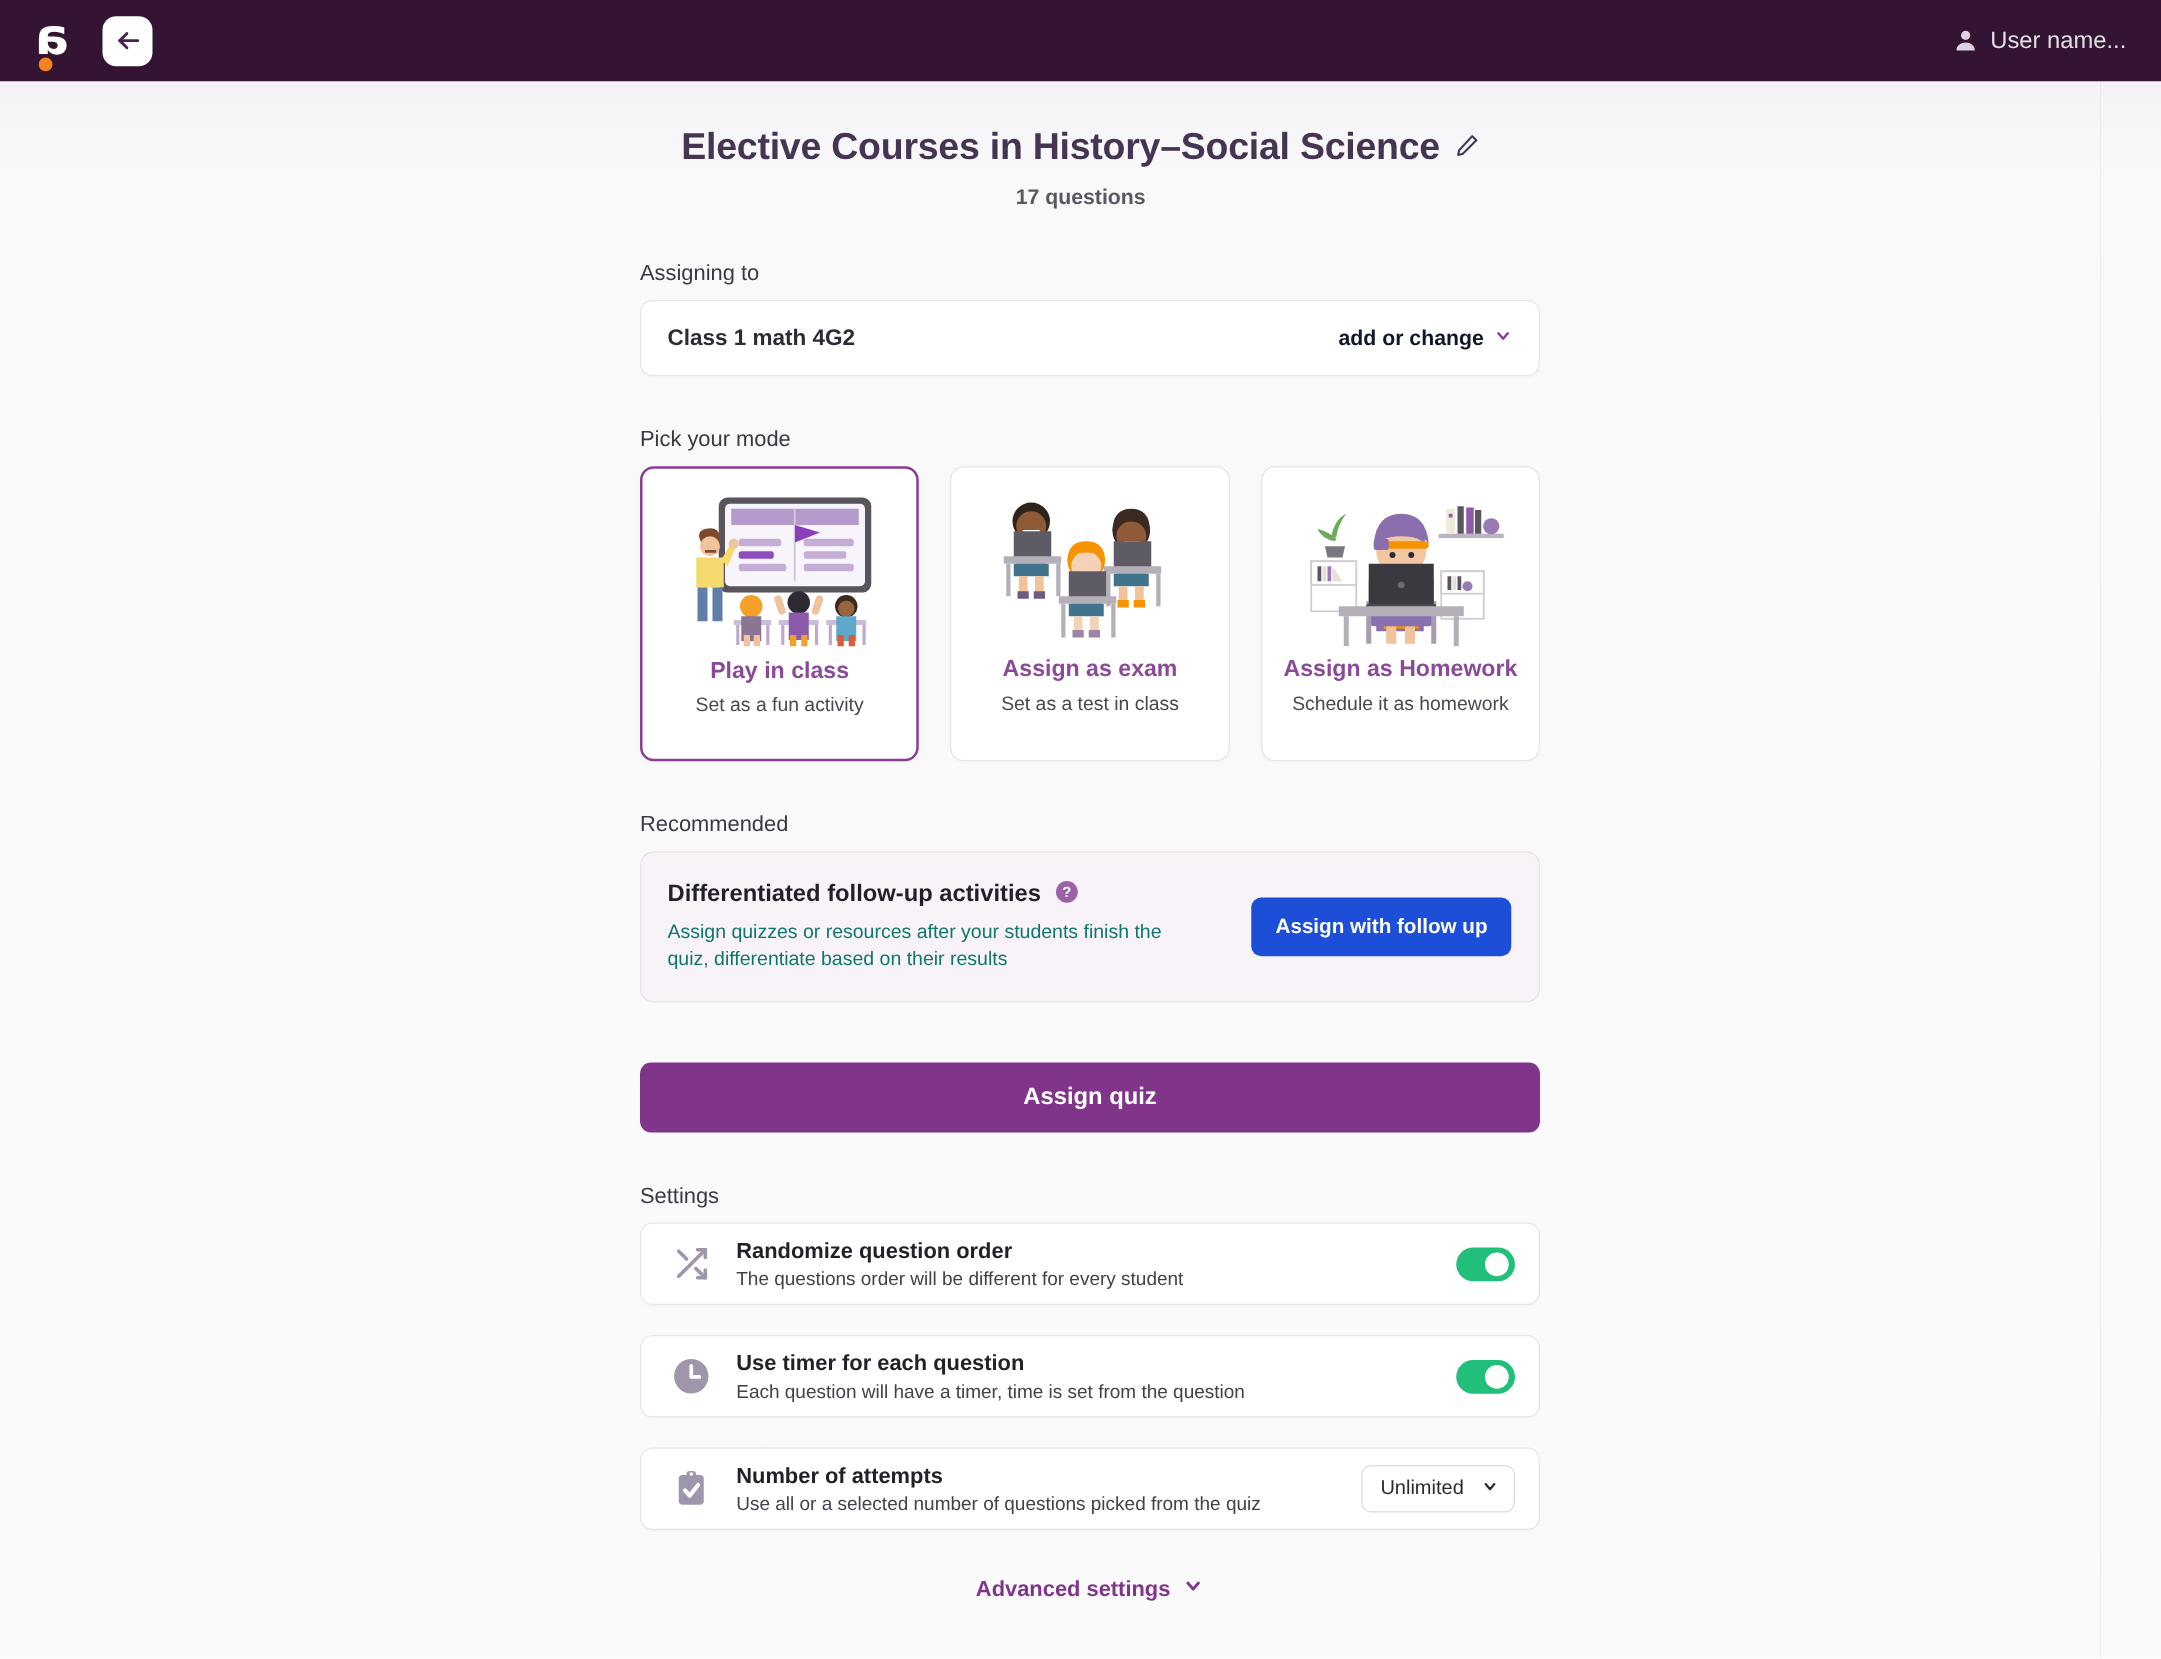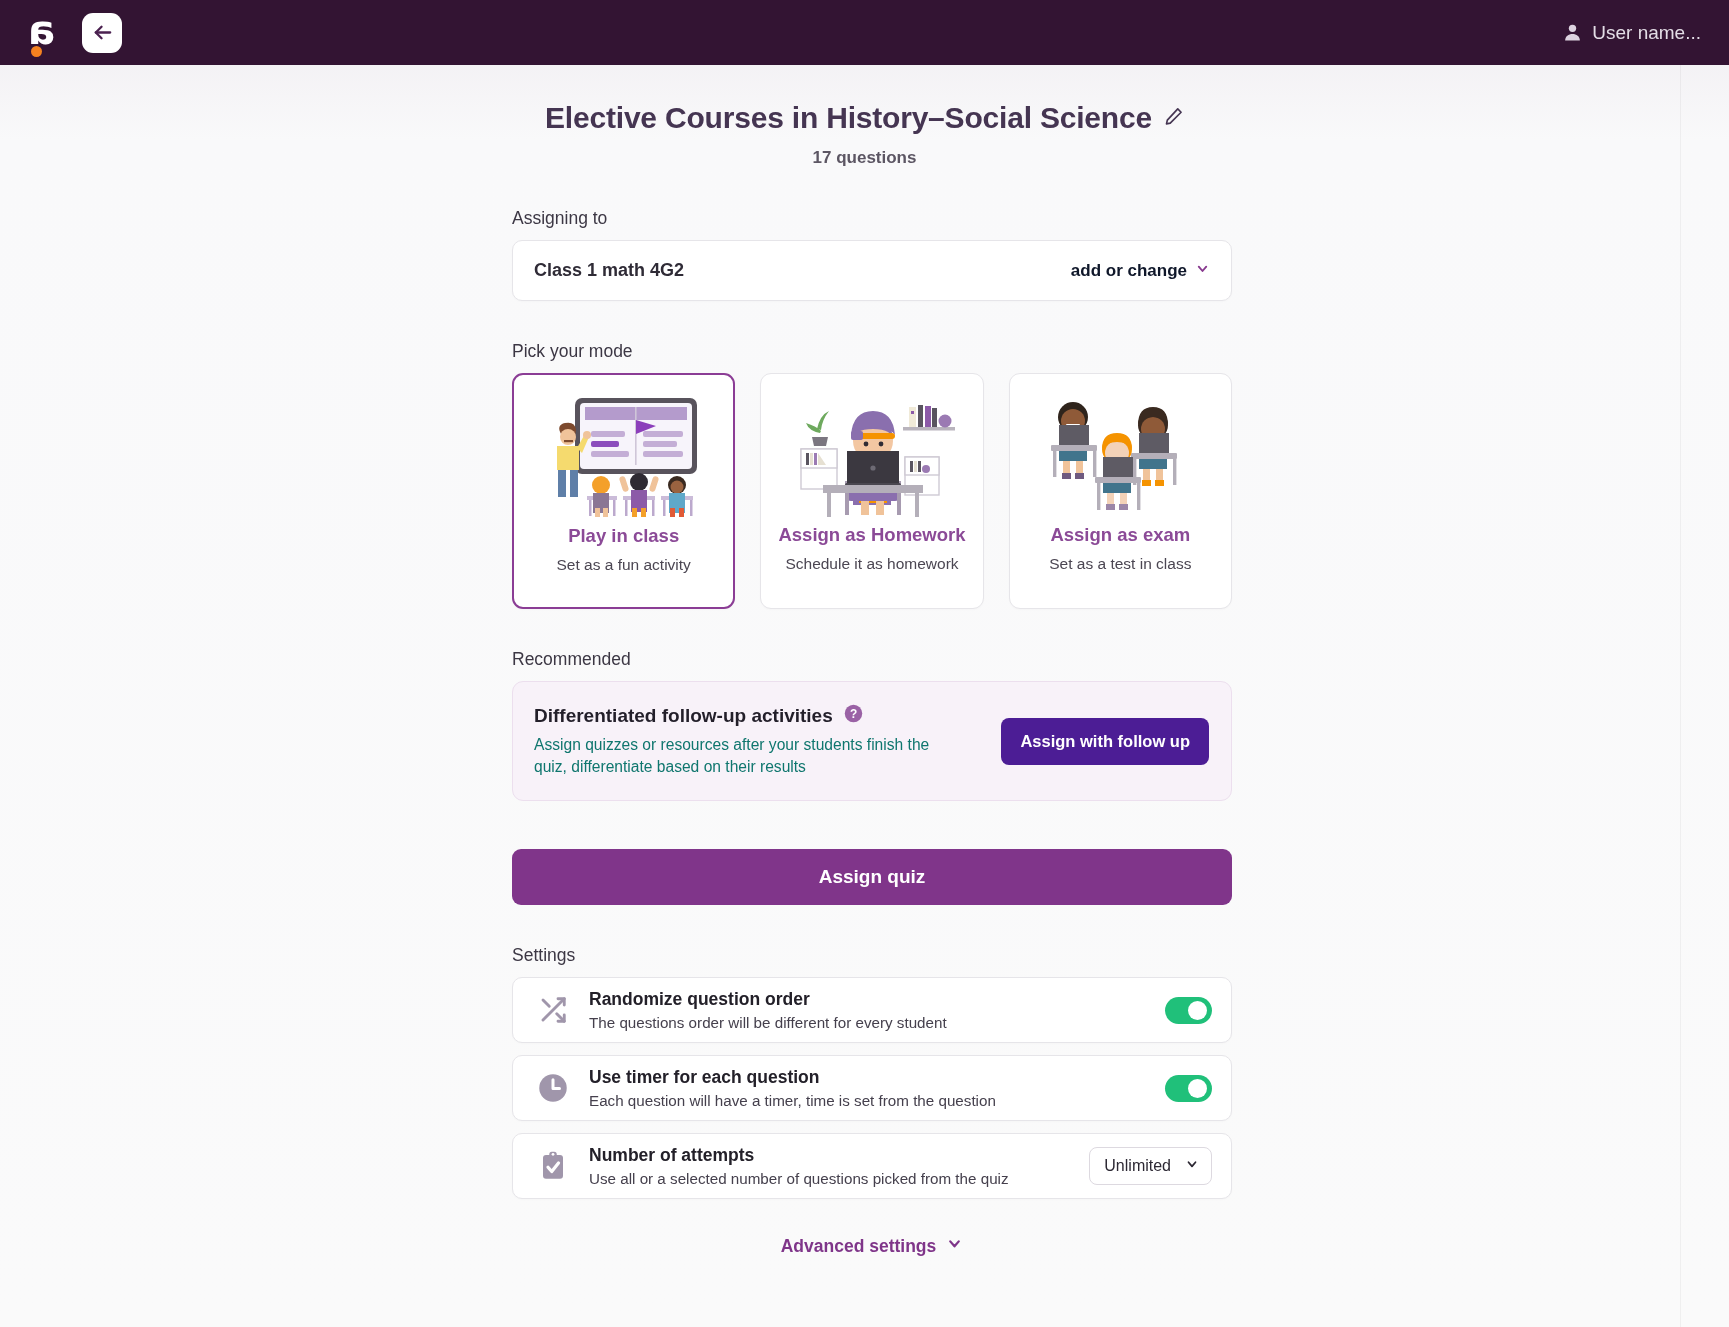--- a/index.html
+++ b/index.html
@@ -134,21 +134,21 @@
   }
   .rec-left { flex: 1; }
   .rec-title-row { display: flex; align-items: center; gap: 11px; }
   .rec-title { font-size: 19px; font-weight: bold; color: #231f2a; }
   .help-ic { cursor: pointer; display:block; }
   .rec-desc {
     font-size: 15.6px; color: #0f766e; line-height: 1.42; margin-top: 7px;
     max-width: 432px;
   }
   .btn-follow {
-    background: #4c1d95; color: #ffffff;
+    background: #1d4ed8; color: #ffffff;
     border: none; border-radius: 8px;
     font-size: 16.5px; font-weight: bold;
     padding: 14px 19px; cursor: pointer;
     font-family: "Liberation Sans", sans-serif;
     white-space: nowrap;
   }
 
   .btn-assign {
     display: block; width: 100%;
     margin-top: 48px;
@@ -161,21 +161,21 @@
   }
 
   
   .set-row {
     background: #ffffff;
     border: 1px solid #e6e5e9;
     border-radius: 10px;
     height: 66px;
     display: flex; align-items: center;
     padding: 0 19px 0 20px;
-    margin-bottom: 12px;
+    margin-bottom: 24px;
     box-shadow: 0 1px 2px rgba(0,0,0,0.02);
     justify-content: flex-end;
   }
   .set-ic { width: 40px; display:flex; align-items:center; justify-content:center; }
   .set-txt { flex: 1; padding-left: 16px; }
   .set-title { font-size: 17.5px; font-weight: bold; color: #232029; }
   .set-desc { font-size: 15.2px; color: #45404d; margin-top: 4px; }
 
   .toggle {
     width: 47px; height: 27px; border-radius: 14px;
@@ -326,80 +326,20 @@
             </svg>
           </div>
           <div class="mode-title">Play in class</div>
           <div class="mode-sub">Set as a fun activity</div>
         </div>
 
         <div class="mode-card">
           <div class="mode-art">
             <svg width="170" height="128" viewBox="0 0 170 128">
 
-              <rect x="116" y="38" width="52" height="3.5" fill="#b9b4bd"></rect>
-              <rect x="122" y="18" width="7" height="20" fill="#f0ead8"></rect>
-              <rect x="124" y="22" width="3" height="3" fill="#8c5aa8"></rect>
-              <rect x="131" y="16" width="5" height="22" fill="#5a5560"></rect>
-              <rect x="138" y="17" width="6" height="21" fill="#8c5aa8"></rect>
-              <rect x="145" y="19" width="5" height="19" fill="#5a5560"></rect>
-              <circle cx="158" cy="32" r="6.5" fill="#9b7ab3"></circle>
-
-              <rect x="14" y="60" width="36" height="40" fill="#ffffff" stroke="#cfcad4" stroke-width="1.4"></rect>
-              <rect x="14" y="60" width="36" height="19" fill="#ffffff" stroke="#cfcad4" stroke-width="1.4"></rect>
-              <rect x="19" y="64" width="3" height="12" fill="#5a5560"></rect>
-              <rect x="23" y="64" width="3" height="12" fill="#e6e0d2"></rect>
-              <rect x="27" y="64" width="3" height="12" fill="#9b7ab3"></rect>
-              <path d="M31 64 l8 12 h-8z" fill="#e6e0d2"></path>
-              <path d="M30 40 q3 -14 12 -18 q-7 9 -8 19z" fill="#6ea95e"></path>
-              <path d="M33 44 q-11 -2 -14 -10 q10 3 15 8z" fill="#6ea95e"></path>
-              <path d="M25 48 h16 l-2 9 h-12z" fill="#7b7680"></path>
-
-              <rect x="118" y="68" width="34" height="38" fill="#ffffff" stroke="#cfcad4" stroke-width="1.4"></rect>
-              <rect x="118" y="68" width="34" height="18" fill="#ffffff" stroke="#cfcad4" stroke-width="1.4"></rect>
-              <rect x="123" y="72" width="3" height="11" fill="#5a5560"></rect>
-              <rect x="127" y="72" width="3" height="11" fill="#e6e0d2"></rect>
-              <rect x="131" y="72" width="3" height="11" fill="#5a5560"></rect>
-              <circle cx="139" cy="80" r="4" fill="#9b7ab3"></circle>
-
-              <rect x="66" y="80" width="38" height="36" fill="#8a6fae"></rect>
-              <rect x="72" y="98" width="28" height="16" fill="#f59300"></rect>
-              <rect x="74" y="112" width="8" height="14" fill="#f0c39a"></rect>
-              <rect x="89" y="112" width="8" height="14" fill="#f0c39a"></rect>
-              <rect x="60" y="72" width="52" height="40" rx="4" fill="#8a6fae"></rect>
-
-              <rect x="58" y="92" width="4" height="34" fill="#a79bb0"></rect>
-              <rect x="110" y="92" width="4" height="34" fill="#a79bb0"></rect>
-
-              <circle cx="86" cy="52" r="20" fill="#f3c7a2"></circle>
-              <path d="M66 52 q0 -22 20 -22 q20 0 20 22 q0 -12 -20 -12 q-20 0 -20 12z" fill="#8a6fae"></path>
-              <path d="M64 46 q2 -24 22 -24 q20 0 22 24 q-5 -8 -22 -8 q-17 0 -22 8z" fill="#8a6fae"></path>
-              <rect x="64" y="44" width="44" height="6" rx="3" fill="#f59300"></rect>
-              <rect x="64" y="42" width="12" height="9" rx="2" fill="#8a6fae"></rect>
-              <circle cx="79" cy="55" r="2.4" fill="#2f2b33"></circle>
-              <circle cx="94" cy="55" r="2.4" fill="#2f2b33"></circle>
-              <path d="M79 63 q7 7 14 0z" fill="#ffffff" stroke="#d7a684" stroke-width="0.8"></path>
-
-              <path d="M60 62 h52 v34 h-52z" fill="#3b3840"></path>
-              <rect x="58" y="94" width="56" height="4" rx="2" fill="#4a4750"></rect>
-              <circle cx="86" cy="79" r="2.6" fill="#6d6a74"></circle>
-
-              <rect x="36" y="96" width="100" height="8" fill="#b4afb9"></rect>
-              <rect x="40" y="104" width="4" height="24" fill="#b4afb9"></rect>
-              <rect x="128" y="104" width="4" height="24" fill="#b4afb9"></rect>
-            </svg>
-          </div>
-          <div class="mode-title">Assign as Homework</div>
-          <div class="mode-sub">Schedule it as homework</div>
-        </div>
-
-        <div class="mode-card">
-          <div class="mode-art">
-            <svg width="170" height="128" viewBox="0 0 170 128">
-
               <g>
                 <circle cx="38" cy="28" r="15" fill="#2f241c"></circle>
                 <circle cx="38" cy="32" r="12" fill="#8f5a38"></circle>
                 <rect x="31" y="35" width="14" height="3" rx="1" fill="#ffffff"></rect>
                 <rect x="26" y="44" width="24" height="22" fill="#3f7f9c"></rect>
                 <rect x="24" y="62" width="28" height="10" fill="#41748c"></rect>
                 <rect x="28" y="72" width="7" height="14" fill="#f0c39a"></rect>
                 <rect x="41" y="72" width="7" height="14" fill="#f0c39a"></rect>
                 <rect x="27" y="84" width="9" height="6" fill="#6f5a80"></rect>
                 <rect x="40" y="84" width="9" height="6" fill="#6f5a80"></rect>
@@ -440,20 +380,80 @@
                 <path d="M68 68 h30 v22 h-30z" fill="#5e5b64"></path>
                 <rect x="60" y="88" width="46" height="6" rx="1" fill="#b4afb9"></rect>
                 <rect x="62" y="94" width="3.4" height="27" fill="#b4afb9"></rect>
                 <rect x="102" y="94" width="3.4" height="27" fill="#b4afb9"></rect>
               </g>
             </svg>
           </div>
           <div class="mode-title">Assign as exam</div>
           <div class="mode-sub">Set as a test in class</div>
         </div>
+
+        <div class="mode-card">
+          <div class="mode-art">
+            <svg width="170" height="128" viewBox="0 0 170 128">
+
+              <rect x="116" y="38" width="52" height="3.5" fill="#b9b4bd"></rect>
+              <rect x="122" y="18" width="7" height="20" fill="#f0ead8"></rect>
+              <rect x="124" y="22" width="3" height="3" fill="#8c5aa8"></rect>
+              <rect x="131" y="16" width="5" height="22" fill="#5a5560"></rect>
+              <rect x="138" y="17" width="6" height="21" fill="#8c5aa8"></rect>
+              <rect x="145" y="19" width="5" height="19" fill="#5a5560"></rect>
+              <circle cx="158" cy="32" r="6.5" fill="#9b7ab3"></circle>
+
+              <rect x="14" y="60" width="36" height="40" fill="#ffffff" stroke="#cfcad4" stroke-width="1.4"></rect>
+              <rect x="14" y="60" width="36" height="19" fill="#ffffff" stroke="#cfcad4" stroke-width="1.4"></rect>
+              <rect x="19" y="64" width="3" height="12" fill="#5a5560"></rect>
+              <rect x="23" y="64" width="3" height="12" fill="#e6e0d2"></rect>
+              <rect x="27" y="64" width="3" height="12" fill="#9b7ab3"></rect>
+              <path d="M31 64 l8 12 h-8z" fill="#e6e0d2"></path>
+              <path d="M30 40 q3 -14 12 -18 q-7 9 -8 19z" fill="#6ea95e"></path>
+              <path d="M33 44 q-11 -2 -14 -10 q10 3 15 8z" fill="#6ea95e"></path>
+              <path d="M25 48 h16 l-2 9 h-12z" fill="#7b7680"></path>
+
+              <rect x="118" y="68" width="34" height="38" fill="#ffffff" stroke="#cfcad4" stroke-width="1.4"></rect>
+              <rect x="118" y="68" width="34" height="18" fill="#ffffff" stroke="#cfcad4" stroke-width="1.4"></rect>
+              <rect x="123" y="72" width="3" height="11" fill="#5a5560"></rect>
+              <rect x="127" y="72" width="3" height="11" fill="#e6e0d2"></rect>
+              <rect x="131" y="72" width="3" height="11" fill="#5a5560"></rect>
+              <circle cx="139" cy="80" r="4" fill="#9b7ab3"></circle>
+
+              <rect x="66" y="80" width="38" height="36" fill="#8a6fae"></rect>
+              <rect x="72" y="98" width="28" height="16" fill="#f59300"></rect>
+              <rect x="74" y="112" width="8" height="14" fill="#f0c39a"></rect>
+              <rect x="89" y="112" width="8" height="14" fill="#f0c39a"></rect>
+              <rect x="60" y="72" width="52" height="40" rx="4" fill="#8a6fae"></rect>
+
+              <rect x="58" y="92" width="4" height="34" fill="#a79bb0"></rect>
+              <rect x="110" y="92" width="4" height="34" fill="#a79bb0"></rect>
+
+              <circle cx="86" cy="52" r="20" fill="#f3c7a2"></circle>
+              <path d="M66 52 q0 -22 20 -22 q20 0 20 22 q0 -12 -20 -12 q-20 0 -20 12z" fill="#8a6fae"></path>
+              <path d="M64 46 q2 -24 22 -24 q20 0 22 24 q-5 -8 -22 -8 q-17 0 -22 8z" fill="#8a6fae"></path>
+              <rect x="64" y="44" width="44" height="6" rx="3" fill="#f59300"></rect>
+              <rect x="64" y="42" width="12" height="9" rx="2" fill="#8a6fae"></rect>
+              <circle cx="79" cy="55" r="2.4" fill="#2f2b33"></circle>
+              <circle cx="94" cy="55" r="2.4" fill="#2f2b33"></circle>
+              <path d="M79 63 q7 7 14 0z" fill="#ffffff" stroke="#d7a684" stroke-width="0.8"></path>
+
+              <path d="M60 62 h52 v34 h-52z" fill="#3b3840"></path>
+              <rect x="58" y="94" width="56" height="4" rx="2" fill="#4a4750"></rect>
+              <circle cx="86" cy="79" r="2.6" fill="#6d6a74"></circle>
+
+              <rect x="36" y="96" width="100" height="8" fill="#b4afb9"></rect>
+              <rect x="40" y="104" width="4" height="24" fill="#b4afb9"></rect>
+              <rect x="128" y="104" width="4" height="24" fill="#b4afb9"></rect>
+            </svg>
+          </div>
+          <div class="mode-title">Assign as Homework</div>
+          <div class="mode-sub">Schedule it as homework</div>
+        </div>
       </div>
 
       <div class="section-label">Recommended</div>
       <div class="rec-box">
         <div class="rec-left">
           <div class="rec-title-row">
             <span class="rec-title">Differentiated follow-up activities</span>
             <span class="help-ic">
               <svg width="19" height="19" viewBox="0 0 24 24">
                 <circle cx="12" cy="12" r="11" fill="#9a61a5"></circle>

